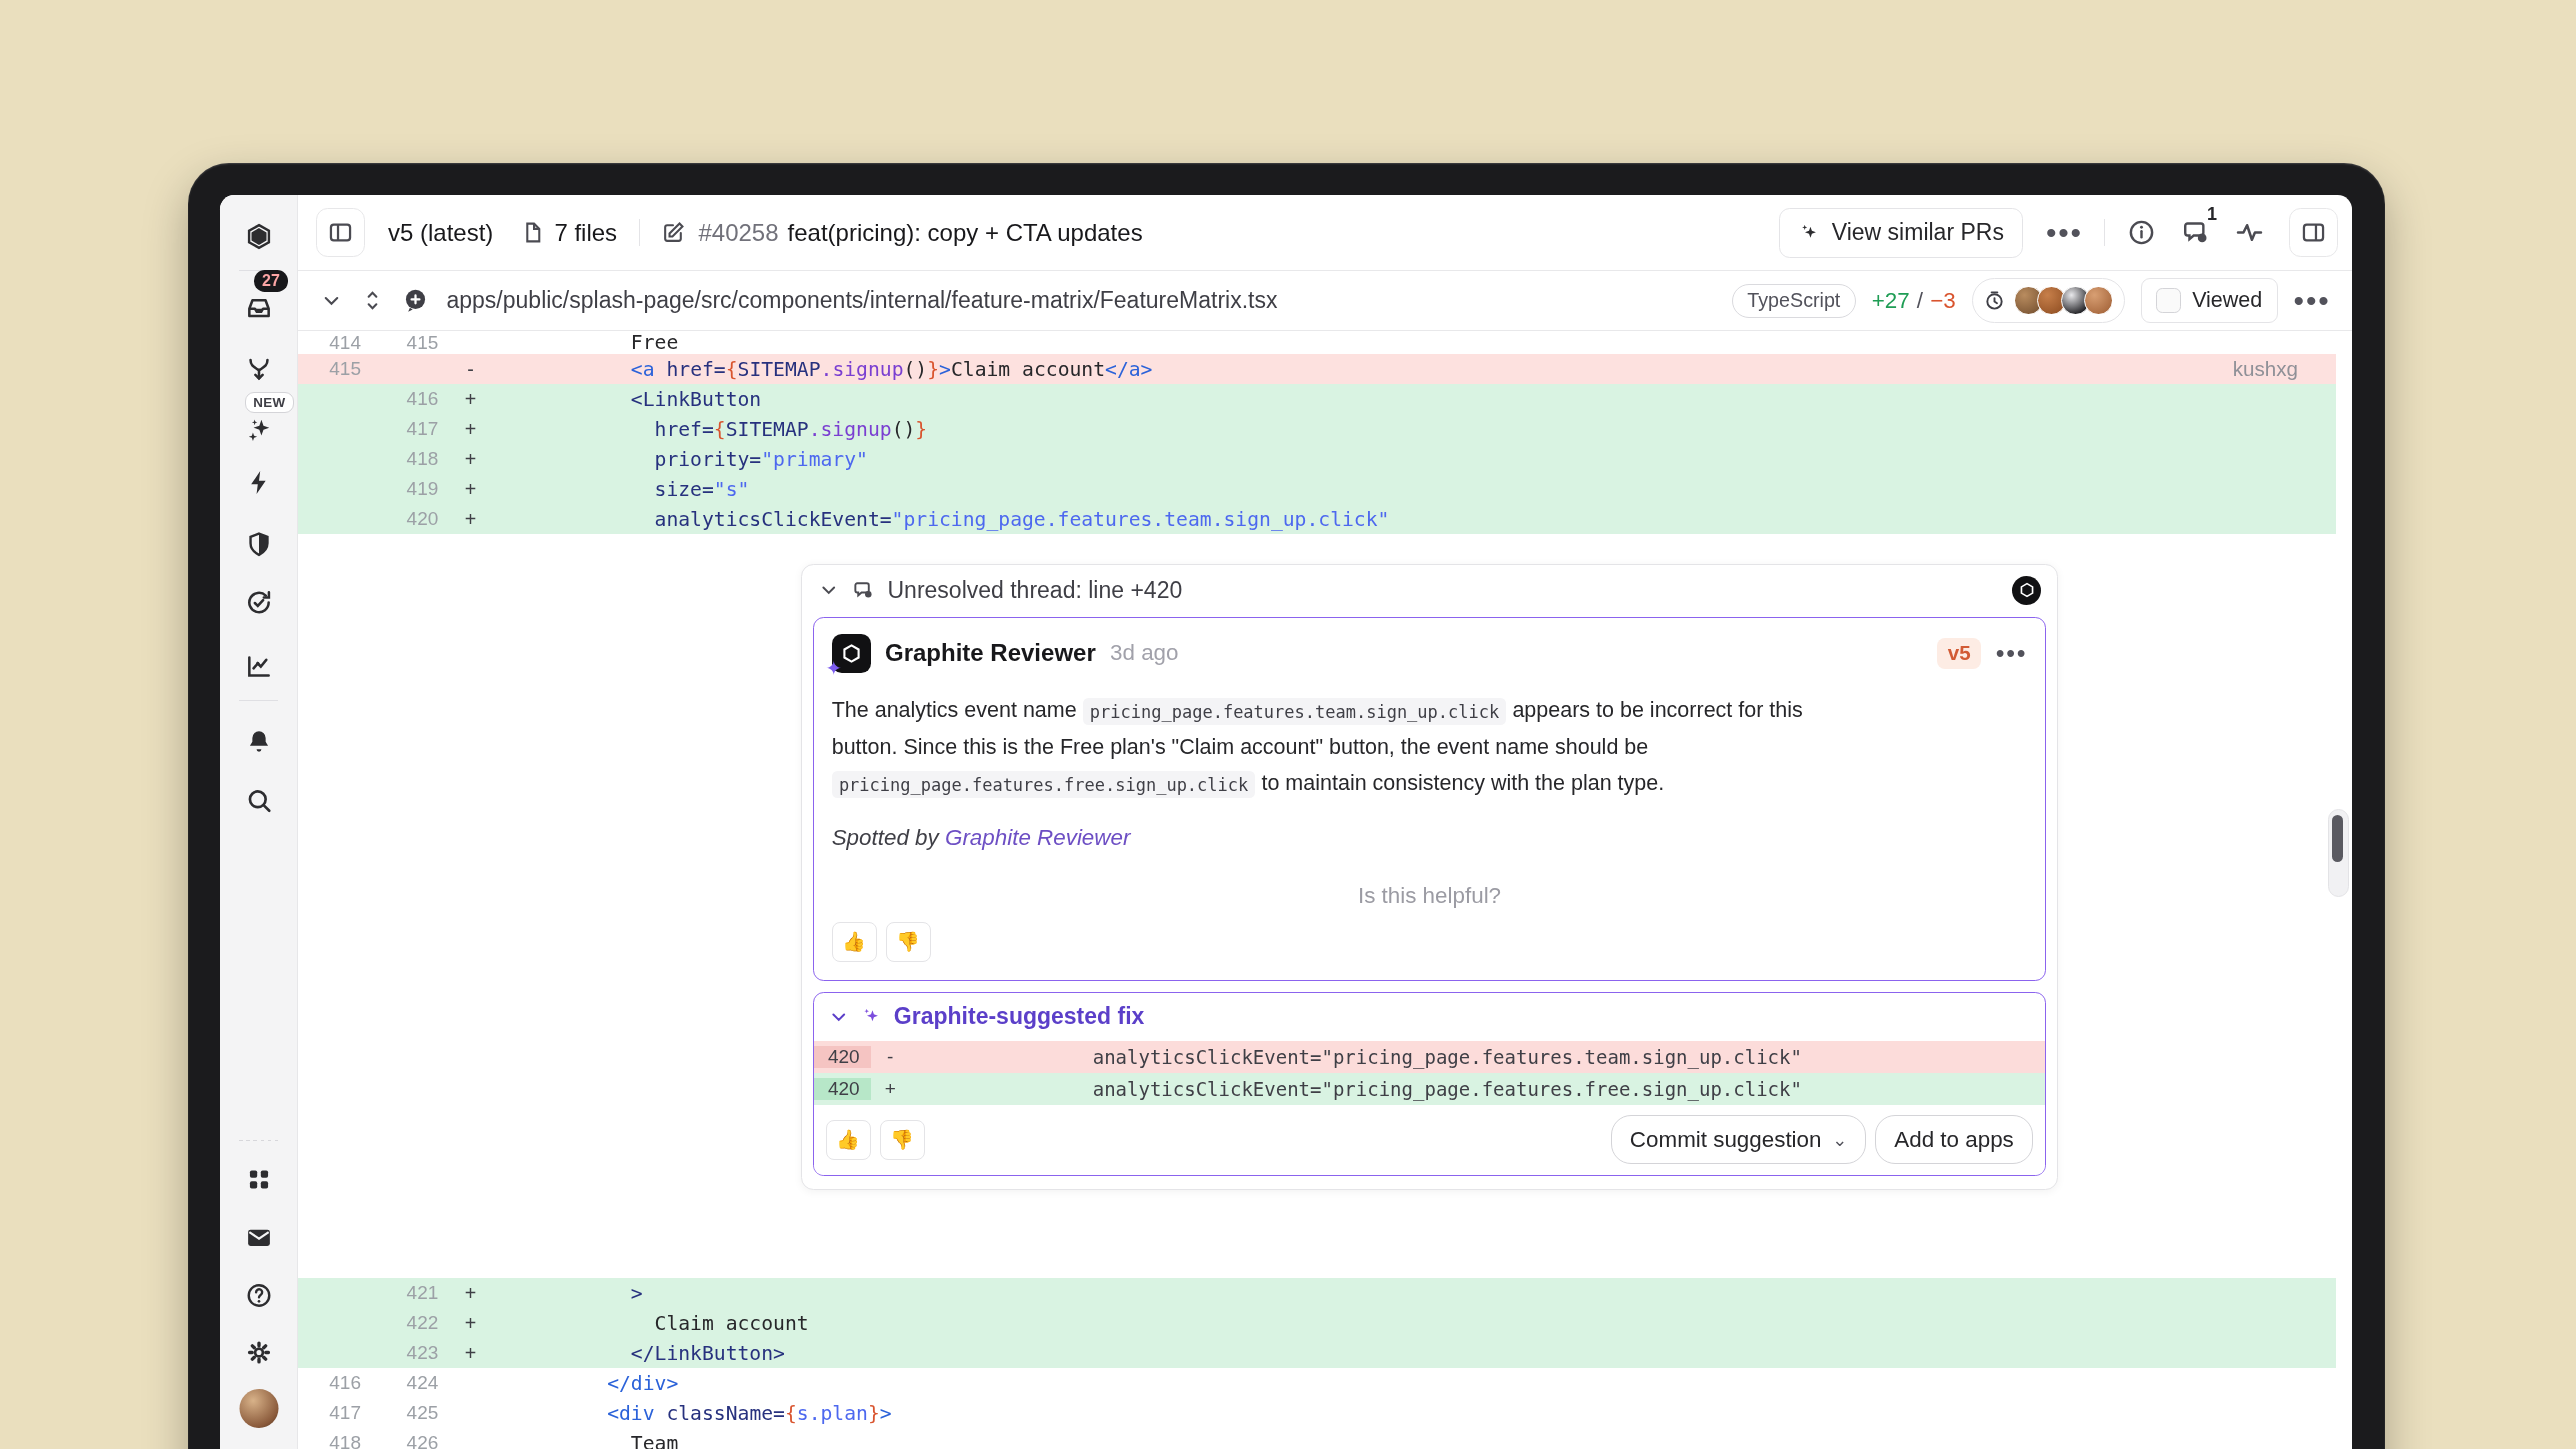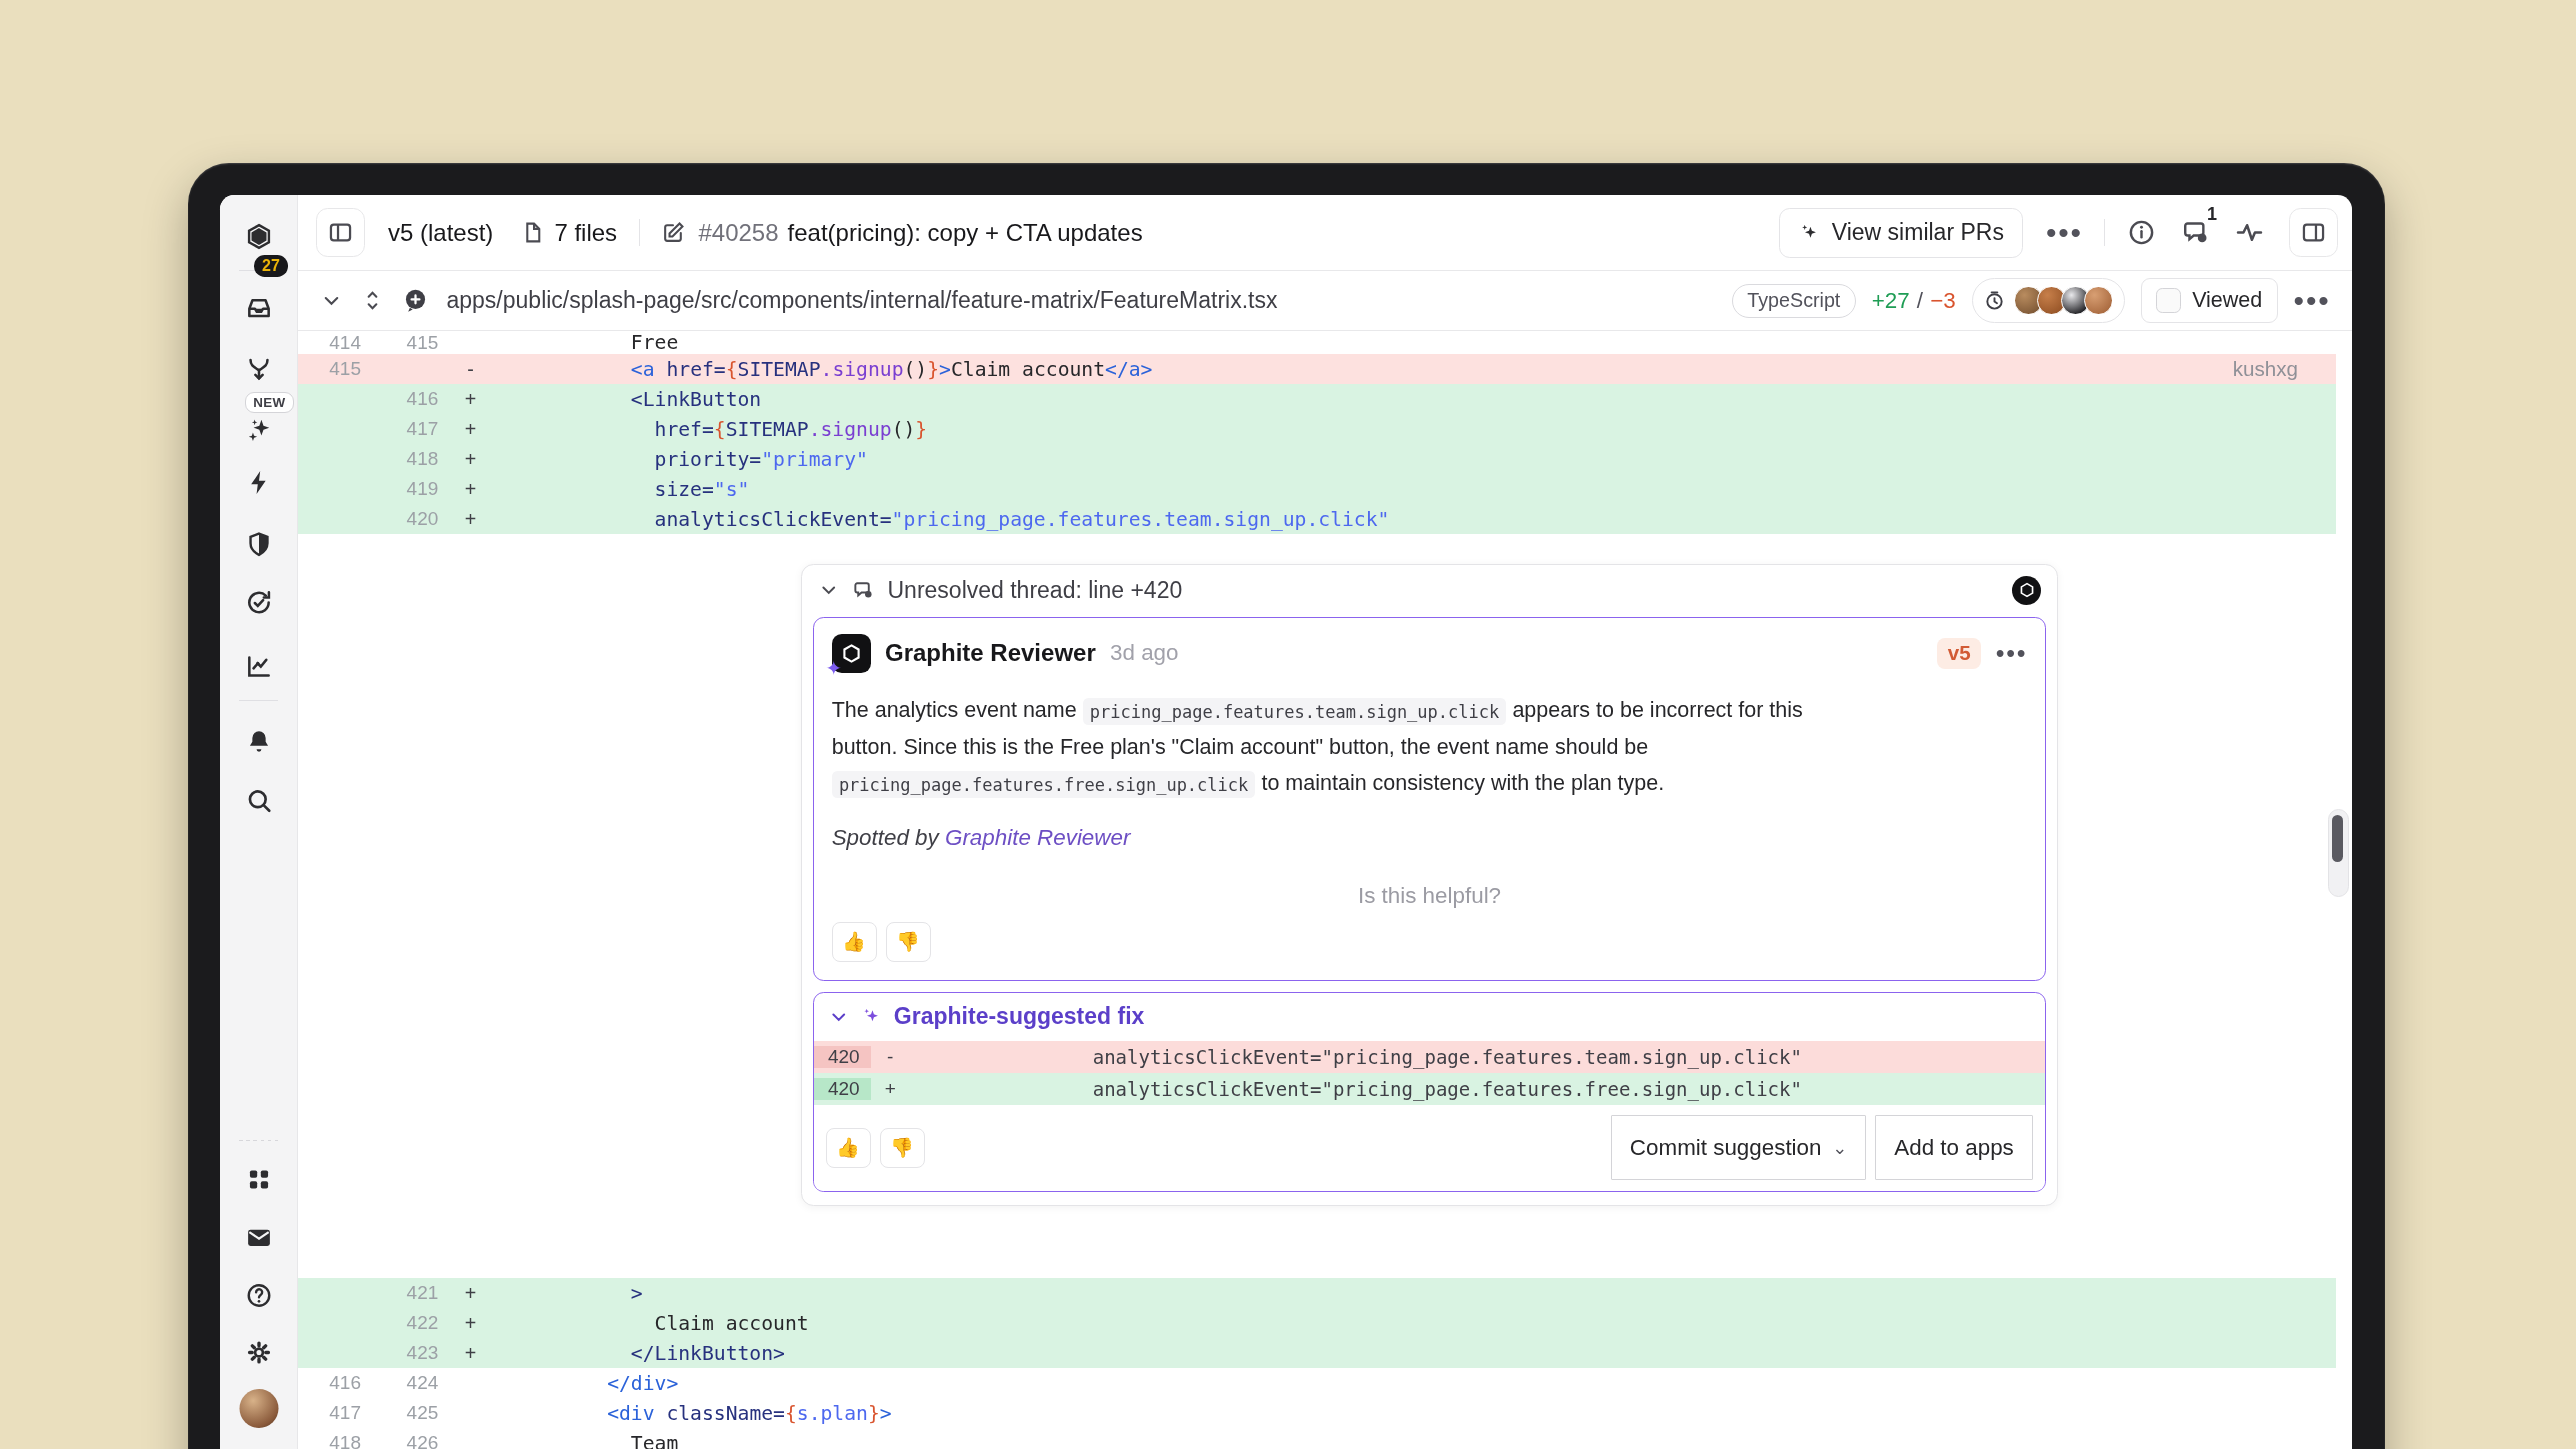--- a/index.html
+++ b/index.html
@@ -10,21 +10,21 @@
           border-radius:41px 41px 0 0;box-shadow:0 18px 45px rgba(0,0,0,.28), inset 0 0.9px 1.8px rgba(255,255,255,.18);}
   .screen{position:absolute;left:32px;top:32px;width:2132px;height:1254px;background:#ffffff;
           border-radius:14.3px 14.3px 0 0;overflow:hidden;display:flex;}
   
   .sidebar{width:77px;flex:none;background:#f4f4f5;border-right:0.9px solid #e7e7e9;position:relative;}
   .sit{position:absolute;left:50%;transform:translateX(-50%);width:39px;height:39px;display:flex;
        align-items:center;justify-content:center;cursor:pointer;}
   .sit svg{width:29px;height:29px;}
   .sdiv{position:absolute;left:19px;width:39px;height:0.9px;background:#dfdfe3;}
   .sdiv.dash{background:repeating-linear-gradient(90deg,#d7d7db 0 3.6px,transparent 3.6px 7.2px);}
-  .badge27{position:absolute;top:60px;left:34px;background:#18181b;color:#eab308;font-size:16px;font-weight:700;
+  .badge27{position:absolute;top:75px;left:34px;background:#18181b;color:#fca5a5;font-size:16px;font-weight:700;
            padding:1.8px 8px;border-radius:10.7px;z-index:2;}
   .badgeNew{position:absolute;top:197px;left:25px;background:#fff;border:0.9px solid #d4d4d8;color:#3f3f46;
             font-size:13.4px;font-weight:700;padding:1.8px 7.2px;border-radius:9px;z-index:2;letter-spacing:0.4px;}
   .avatarPhoto{width:39px;height:39px;border-radius:50%;background:radial-gradient(circle at 35% 30%,#d8b289,#8a5a3b 70%,#4c2f1c);}
   
   .main{flex:1;position:relative;display:flex;flex-direction:column;min-width:0;}
   .topbar{height:75px;flex:none;border-bottom:0.9px solid #e8e8ea;display:flex;align-items:center;padding:0 14.3px 0 18px;}
   .iconbtn{display:flex;align-items:center;justify-content:center;cursor:pointer;}
   .sqbtn{width:47px;height:47px;border:0.9px solid #e7e7e9;border-radius:11.6px;background:#fff;}
   .sqbtn svg{width:27px;height:27px;}
@@ -100,22 +100,22 @@
   .fix-title{color:#5b3fc9;font-size:23px;font-weight:700;}
   .frow{display:flex;align-items:center;height:32px;font-family:"DejaVu Sans Mono",monospace;font-size:19px;color:#3f3f46;}
   .frow.del{background:#fcdcda;}
   .frow.add{background:#d9f3e2;}
   .fnum{width:57px;flex:none;padding-left:14.3px;box-sizing:border-box;font-family:"Liberation Sans",sans-serif;font-size:19px;}
   .frow.del .fnum{background:#f5c4c2;}
   .frow.add .fnum{background:#b7e7c8;}
   .fmark{width:39px;flex:none;text-align:center;font-family:"Liberation Sans",sans-serif;}
   .fcode{white-space:pre;}
   .fix-foot{display:flex;align-items:center;gap:9px;padding:10.7px 12.5px;background:#fff;}
-  .fbtn{height:47px;border:0.9px solid #d4d4d8;border-radius:1px;background:#fff;display:flex;align-items:center;
-        gap:10.7px;padding:8px 18px;font-size:22.4px;color:#27272a;cursor:pointer;}
+  .fbtn{height:47px;border:0.9px solid #d4d4d8;border-radius:20px;background:#fff;display:flex;align-items:center;
+        gap:10.7px;padding:0 18px;font-size:22.4px;color:#27272a;cursor:pointer;}
   .fchev{font-size:18px;color:#52525b;}
   
   .thread-actions{display:flex;gap:12.5px;margin:12.5px 10.7px 0;}
   .btn-resolve,.btn-reply{flex:1;height:52px;border-radius:10.7px;display:flex;align-items:center;justify-content:center;
         gap:12.5px;font-size:23px;color:#27272a;cursor:pointer;}
   .btn-resolve{background:#fff;border:0.9px solid #e4e4e7;}
   .btn-reply{background:#ececef;border:0.9px solid transparent;}
   .btn-resolve svg,.btn-reply svg{width:25px;height:25px;}
   
   .vtrack{position:absolute;right:2.7px;top:478px;width:19.7px;height:86px;background:#f1f1f3;border:0.9px solid #e3e3e6;

